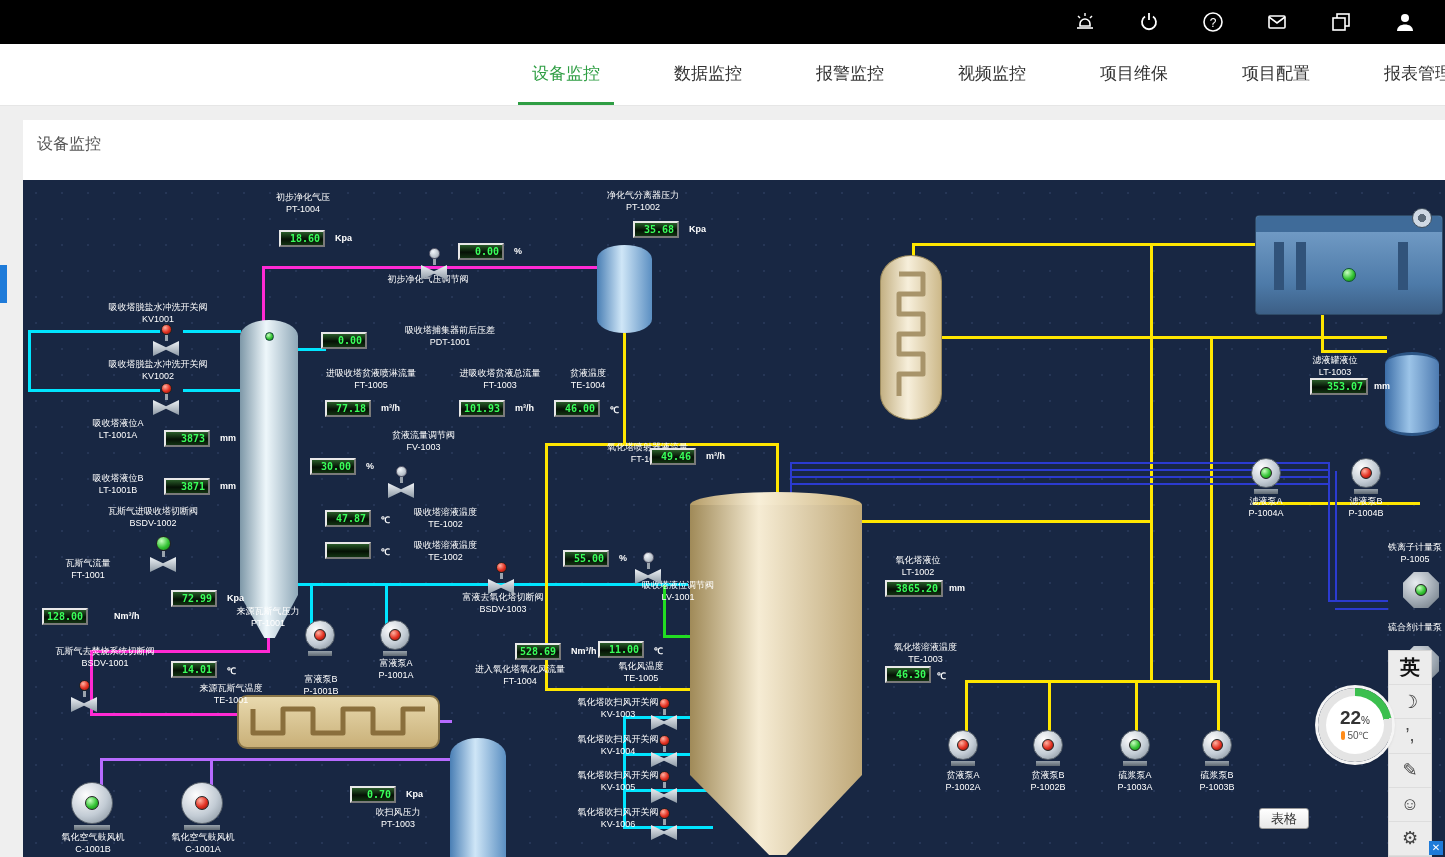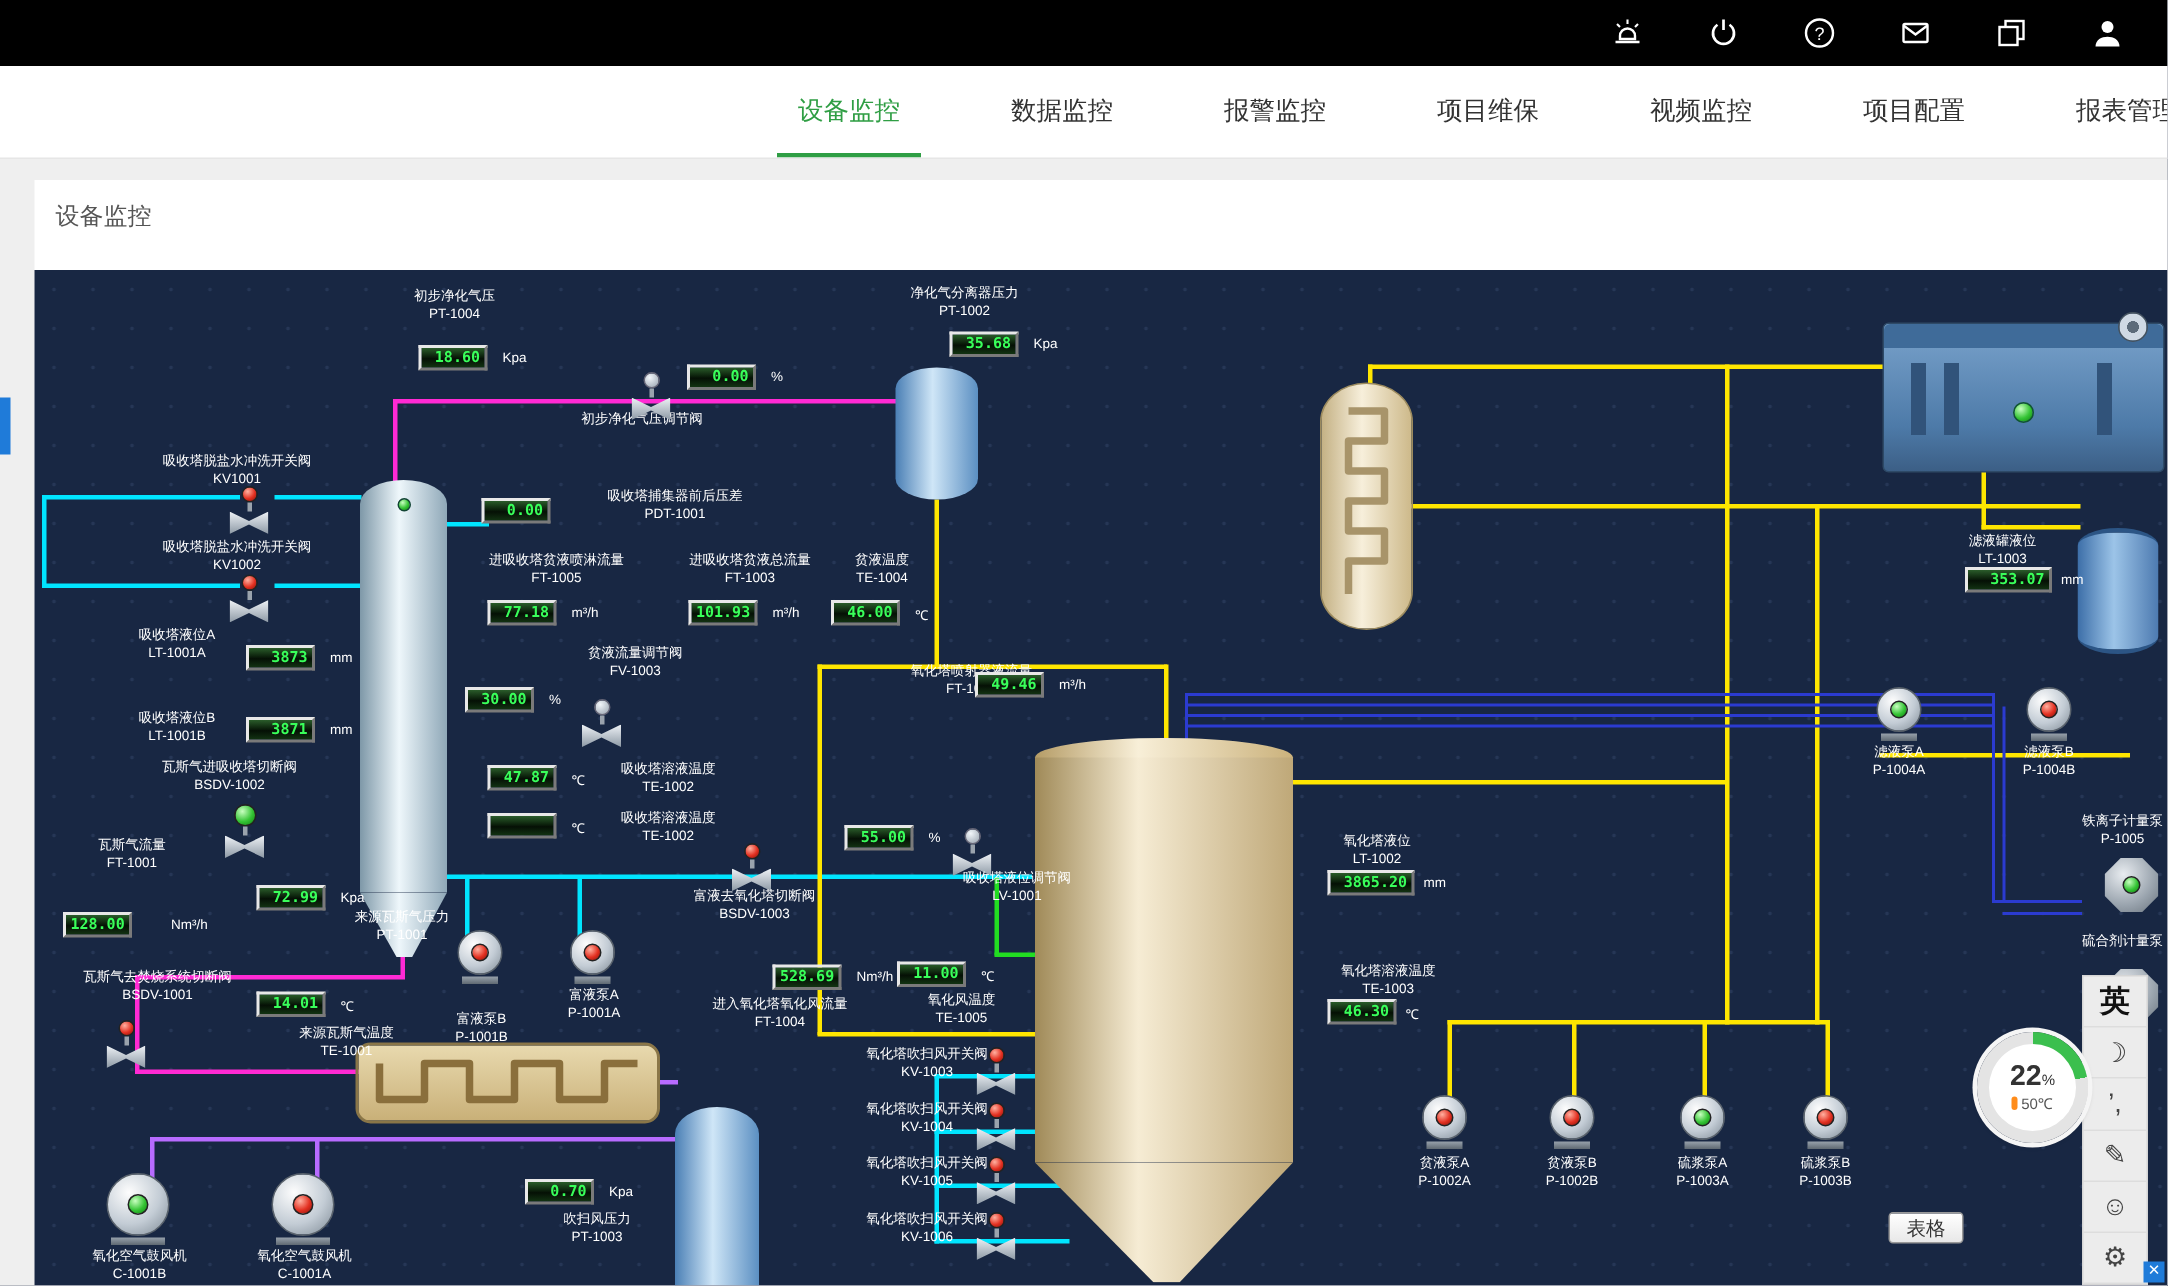--- a/index.html
+++ b/index.html
@@ -33,21 +33,21 @@
     background-size:26px 26px; }
 
   .pipe { position:absolute; display:block; z-index:1; }
   .pm{background:var(--pipe-magenta)} .pc{background:var(--pipe-cyan)}
   .py{background:var(--pipe-yellow)} .pb{background:var(--pipe-blue)}
   .pp{background:var(--pipe-purple)} .pg{background:var(--pipe-green)}
 
   .eq { position:absolute; z-index:2; }
 
   .lbl { position:absolute; color:#fff; font-size:9px; line-height:1.3; text-align:center; z-index:4; }
-  .unit { position:absolute; color:#fff; font-size:9px; z-index:4; white-space:nowrap; }
+  .unit { position:absolute; color:#fff; font-size:9px; z-index:4; white-space:nowrap;font-weight:bold; }
   .led { position:absolute; width:46px; height:17px; z-index:4;
     background:linear-gradient(180deg,#2a5c2a 0%,#0b1f0b 45%,#051005 55%,#123312 100%);
     border:2px solid; border-color:#e8e8e8 #7a7a7a #7a7a7a #e8e8e8;
     color:var(--led-text); font:bold 10px "DejaVu Sans Mono", monospace;
     text-align:right; padding:1px 3px; line-height:11px; }
   .led.wide { width:58px; }
 
   .valve-asm { position:absolute; width:26px; display:flex; flex-direction:column;
     align-items:center; z-index:4; cursor:pointer; }
   .valve-asm .ind { width:11px; height:11px; border-radius:50%; border:1px solid #222; }
@@ -169,22 +169,22 @@
     <svg class="tb-icon" viewBox="0 0 24 24">
       <circle cx="12" cy="8" r="4" fill="#fff"></circle>
       <path d="M4 21c0-4.5 4-6.5 8-6.5s8 2 8 6.5z" fill="#fff"></path>
     </svg>
   </div>
 
   <div class="nav">
     <div class="tab active">设备监控</div>
     <div class="tab">数据监控</div>
     <div class="tab">报警监控</div>
+    <div class="tab">视频监控</div>
     <div class="tab">项目维保</div>
-    <div class="tab">视频监控</div>
     <div class="tab">项目配置</div>
     <div class="tab">报表管理</div>
 
   </div>
 
   <div class="left-edge-tab"></div>
 
   <div class="panel">
     <div class="page-title">设备监控</div>
 

